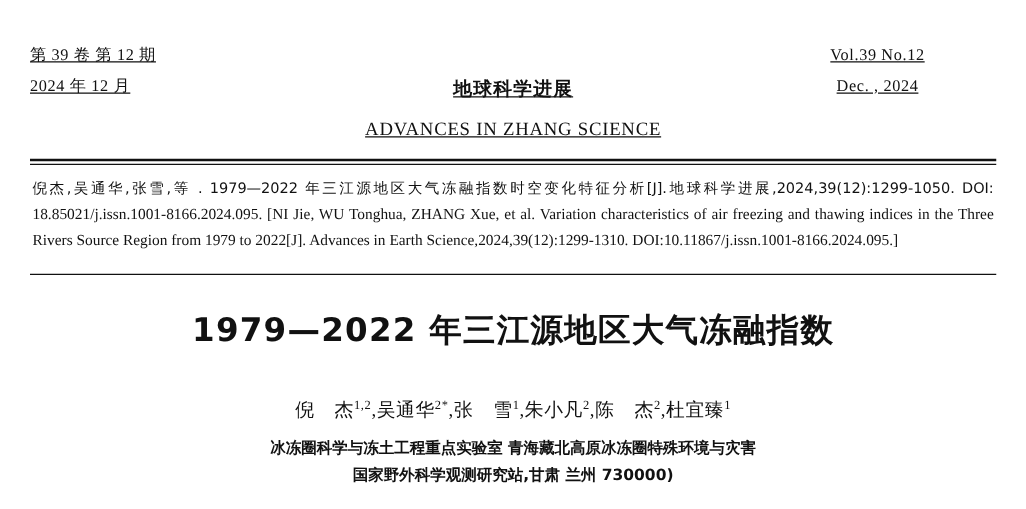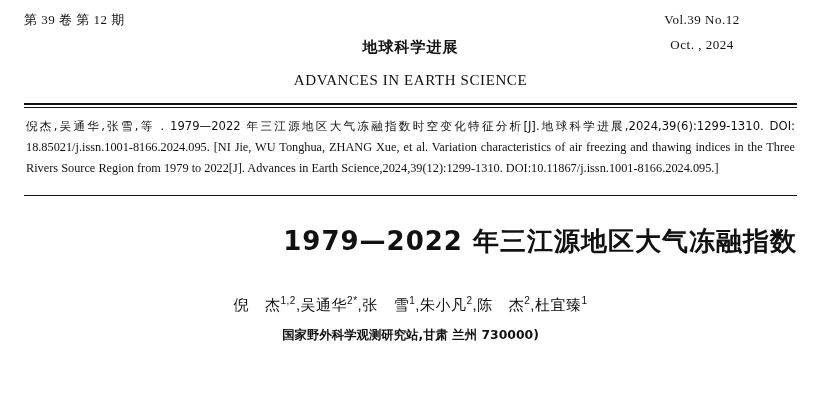--- a/index.html
+++ b/index.html
@@ -20,21 +20,22 @@
     height: 407px;
     box-sizing: border-box;
     padding: 0 24px;
   }
 
   
   .header {
     display: flex;
     align-items: flex-start;
     justify-content: space-between;
-    padding-top: 8px;
+    padding-top: 32px;
+    text-decoration: underline;
   }
   .header-col {
     font-family: "Liberation Serif", serif;
     font-size: 13px;
     line-height: 1.9;
     white-space: nowrap;
   }
   .header-left {
     width: 190px;
     text-align: left;
@@ -85,39 +86,39 @@
     padding: 8px 2px 7px 2px;
     font-family: "Liberation Serif", serif;
   }
   .citation .cn {
     font-family: "DejaVu Sans", sans-serif;
     font-size: 11.6px;
   }
 
   
   .title {
-    text-align: right;
+    text-align: center;
     font-family: "DejaVu Sans", sans-serif;
     font-weight: bold;
     font-size: 26px;
     line-height: 1.5;
     margin-top: 26px;
     letter-spacing: 1px;
   }
   .title .line2 { display: block; }
   .title sup {
     font-size: 14px;
     font-weight: normal;
     vertical-align: super;
   }
 
   
   .authors {
     text-align: center;
-    font-family: Liberation Sans, sans-serif;
+    font-family: Liberation Serif, serif;
     font-size: 15px;
     margin-top: 34px;
     letter-spacing: 0.5px;
   }
   .authors sup {
     font-size: 10px;
     vertical-align: super;
   }
   .authors .gap { display: inline-block; width: 16px; }
 
@@ -133,46 +134,48 @@
   .affil .ln { display: block; }
 </style>
 </head>
 <body>
 
 <div class="page">
 
   <div class="header">
     <div class="header-col header-left">
       <div class="hdr-line1">第 39 卷    第 12 期</div>
+      <div class="hdr-line2">2024 年 12 月</div>
     </div>
     <div class="header-col header-center">
       <div class="journal-cn">地球科学进展</div>
-      <div class="journal-en">ADVANCES IN EARTH SCIENCE</div>
+      <div class="journal-en">ADVANCES IN ZHANG SCIENCE</div>
     </div>
     <div class="header-col header-right">
       <div class="hdr-line1">Vol.39   No.12</div>
-      <div class="hdr-line2">Oct. , 2024</div>
+      <div class="hdr-line2">Dec. , 2024</div>
     </div>
   </div>
 
   <div class="rule-double"></div>
 
   <div class="citation">
-    <span class="cn">倪杰,吴通华,张雪,等 . 1979—2022 年三江源地区大气冻融指数时空变化特征分析[J].地球科学进展,2024,39(6):1299-1310. DOI:</span>
+    <span class="cn">倪杰,吴通华,张雪,等 . 1979—2022 年三江源地区大气冻融指数时空变化特征分析[J].地球科学进展,2024,39(12):1299-1050. DOI:</span>
     <span>18.85021/j.issn.1001-8166.2024.095. [NI Jie, WU Tonghua, ZHANG Xue, et al. Variation characteristics of air freezing and thawing indices in the</span>
     <span>Three Rivers Source Region from 1979 to 2022[J]. Advances in Earth Science,2024,39(12):1299-1310. DOI:10.11867/j.issn.1001-8166.2024.095.]</span>
   </div>
 
   <div class="rule-single"></div>
 
   <div class="title">
     <span>1979—2022 年三江源地区大气冻融指数</span>
   </div>
 
   <div class="authors">
     <span>倪</span><span class="gap"></span><span>杰</span><sup>1,2</sup><span>,</span><span>吴通华</span><sup>2*</sup><span>,</span><span>张</span><span class="gap"></span><span>雪</span><sup>1</sup><span>,</span><span>朱小凡</span><sup>2</sup><span>,</span><span>陈</span><span class="gap"></span><span>杰</span><sup>2</sup><span>,</span><span>杜宜臻</span><sup>1</sup>
   </div>
 
   <div class="affil">
+    <span class="ln">冰冻圈科学与冻土工程重点实验室   青海藏北高原冰冻圈特殊环境与灾害</span>
     <span class="ln">国家野外科学观测研究站,甘肃   兰州   730000)</span>
   </div>
 
 </div>
 
 </body></html>

